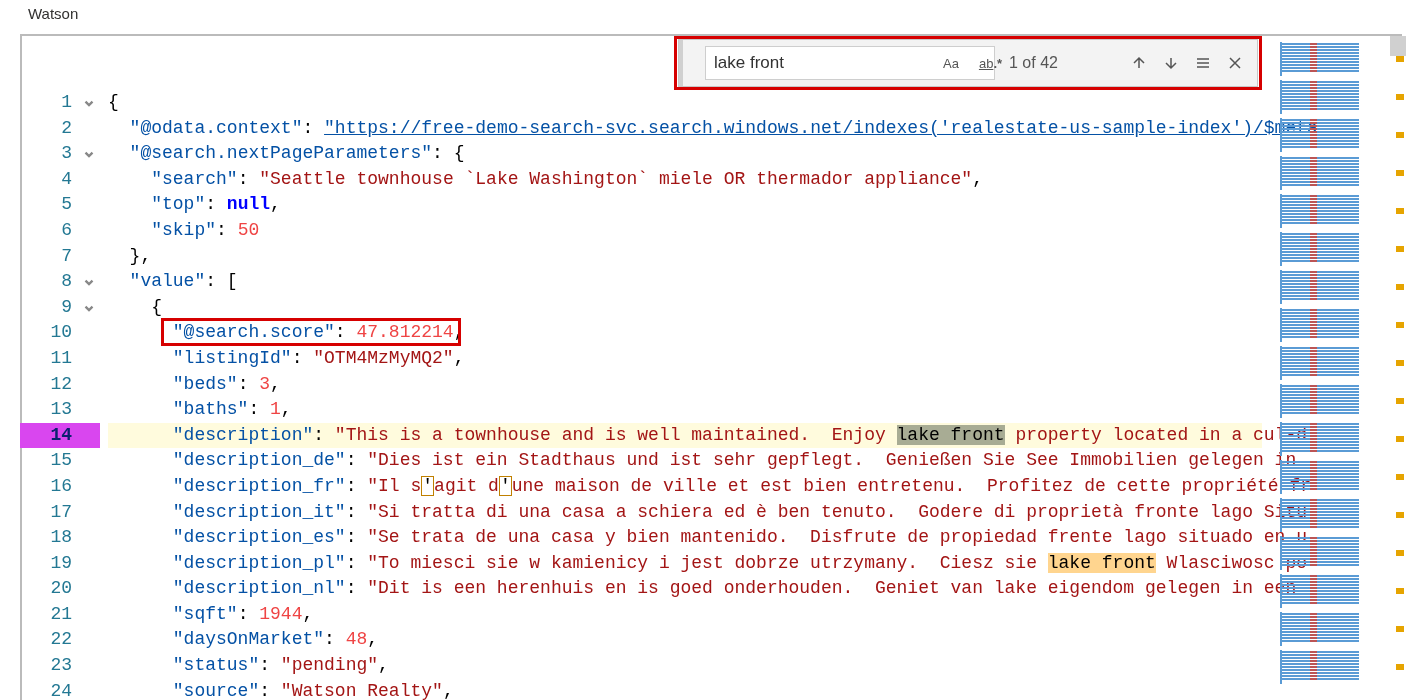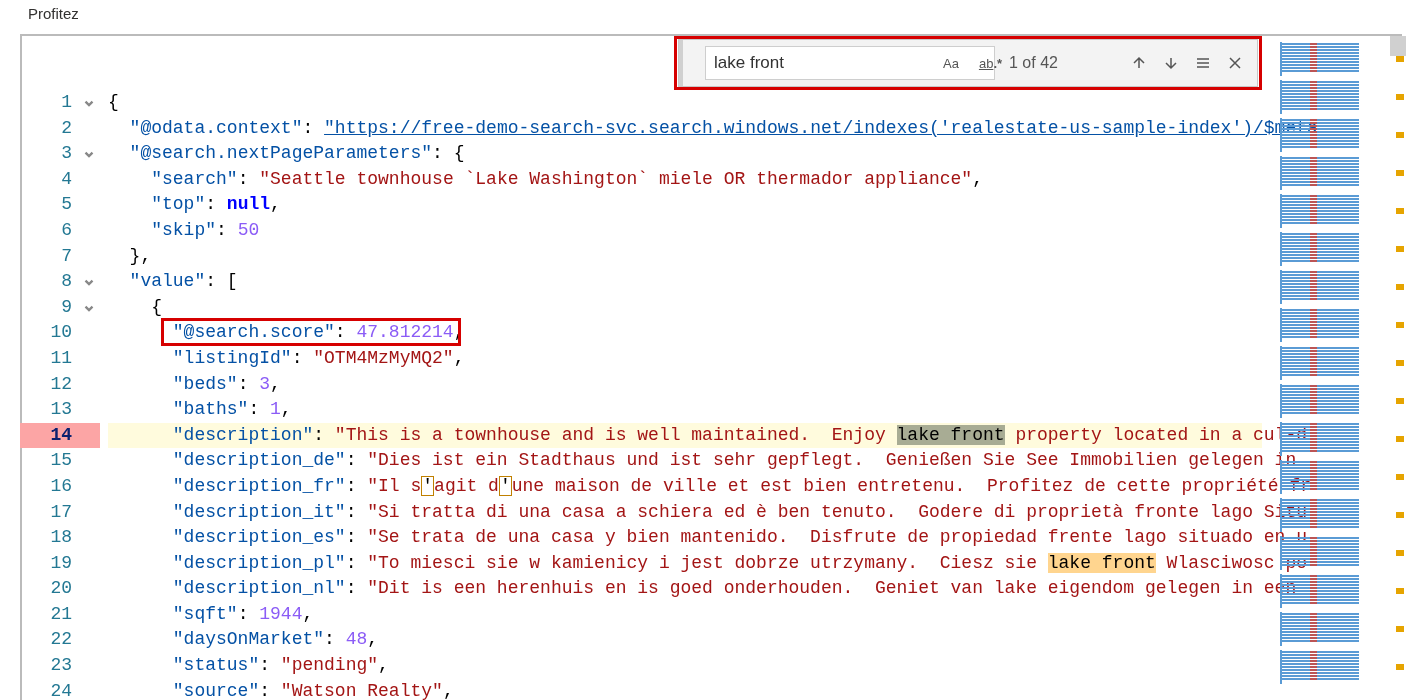--- a/index.html
+++ b/index.html
@@ -154,24 +154,24 @@
   .cl {
     height: 25.6px;
     position: relative;
   }
   .current-line-bg {
     position: absolute;
     left: 0; right: 0; top: 0; bottom: 0;
     background: #fffbdd;
     z-index: -1;
   }
-  .ln.current { background: #fca5a5; color: #0b216f; font-weight: 600; }
+  .ln.current { background: #d946ef; color: #0b216f; font-weight: 600; }
   .tok-key { color: #0451a5; }
   .tok-str { color: #a31515; }
-  .tok-num { color: #8b5cf6; }
+  .tok-num { color: #ef4444; }
   .tok-null { color: #0000ff; font-weight: bold; }
   .tok-punc { color: #000; }
   .tok-link { color: #0451a5; text-decoration: underline; }
   .match-sel { background: #a8ac94; color: #000; padding: 0 0; }
   .match-hl  { background: #ffd58f; color: #000; }
   .char-hl   { border: 1px solid #c08000; display: inline-block; line-height: 1; }
   .score-annot {
     position: absolute;
     border: 3px solid #d60000;
     z-index: 2;
@@ -204,21 +204,21 @@
       height: 2px; margin: 1px 0;
       background: linear-gradient(to right, #5a9bd5 0 25%, #b55 25% 32%, #5a9bd5 32% 70%, transparent 70%);
   }
   .mini-block .m-marker {
       position: absolute; right: -12px; width: 8px; height: 6px; background: #e6a400;
   }
 </style>
 </head>
 <body>
 
-<div class="results-label">Profitez</div>
+<div class="results-label">Watson</div>
 <div class="panel-border"></div>
 
 <div class="find-annot"></div>
 <div class="find-widget">
   <div class="find-sash"></div>
   <div class="find-input-wrap">
     <input class="find-input" value="lake front" style="">
     <span class="find-opt">Aa</span>
     <span class="find-opt u">ab</span>
     <span class="find-opt" style="font-weight:bold">.*</span>

